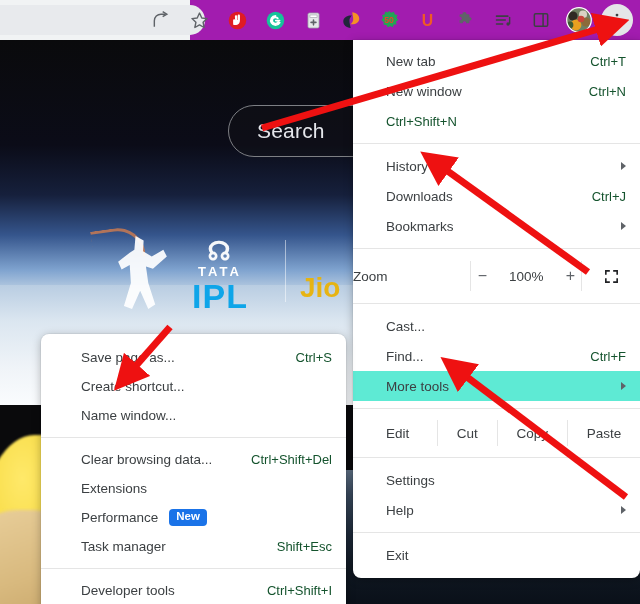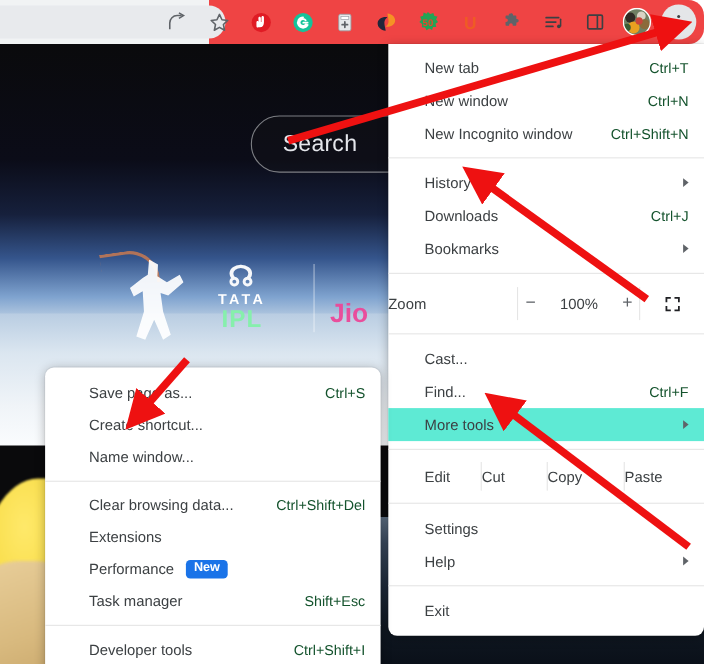--- a/index.html
+++ b/index.html
@@ -7,24 +7,23 @@
     width: 640px; height: 604px;
     overflow: hidden;
     font-family: "Liberation Sans", sans-serif;
     background: #ffffff;
   }
   #root { position: relative; width: 640px; height: 604px; overflow: hidden; background:#fff; }
 
   
   .toolbar {
     position: absolute; left: 0; top: 0; width: 640px; height: 40px;
-    background: #ef4444;
+    background: #a21caf;
     display: flex; align-items: center; justify-content: flex-end;
     padding-right: 4px;
-    border-radius: 14px;
   }
   .tb-icon {
     width: 32px; height: 32px; margin: 0 3px;
     display: flex; align-items: center; justify-content: center;
     border-radius: 50%;
     flex: 0 0 auto;
   }
   .tb-icon svg { display: block; }
   .omni-end {
     position:absolute; left:0; top:0; height:40px; width:190px;
@@ -84,32 +83,32 @@
     position: absolute; left: 228px; top: 65px; width: 240px; height: 52px;
     border: 1px solid #7d7f84; border-radius: 26px;
     background: rgba(20,20,24,.35);
     display: flex; align-items: center; padding-left: 28px;
   }
   .search-pill span { color:#e4e6eb; font-size: 21px; letter-spacing:.2px; }
 
   .ipl-block { position:absolute; left:155px; top:198px; width:130px; height:80px; text-align:center; }
   .ipl-tata-mark { font-size: 26px; color:#fff; font-weight:700; letter-spacing:2px; line-height:1; opacity:.95;}
   .ipl-tata { font-size: 13px; color:#fff; font-weight:700; letter-spacing:3px; line-height:1.2; }
-  .ipl-word { font-size: 22px; color:#86efac; font-weight:800; letter-spacing:1px; line-height:.95; }
+  .ipl-word { font-size: 34px; color:#0ea5e9; font-weight:800; letter-spacing:1px; line-height:.95; }
   .batsman {
     position:absolute; left:110px; top:196px; width:58px; height:76px;
     background:#fff; opacity:.92;
     clip-path: polygon(44% 0,58% 6%,57% 20%,72% 27%,92% 18%,98% 27%,74% 43%,62% 40%,66% 62%,78% 90%,66% 96%,52% 72%,38% 96%,24% 92%,36% 62%,34% 38%,20% 44%,14% 34%,34% 22%,42% 18%);
   }
   .bat {
     position:absolute; left:92px; top:188px; width:52px; height:32px;
     border-top: 3px solid #c87a52; border-right:3px solid #c87a52;
     border-radius: 0 28px 0 0; opacity:.85; transform:rotate(-8deg);
   }
-  .jio { position:absolute; left:300px; top:232px; font-size:24px; color:#ec4899; font-weight:600; opacity:.95;}
+  .jio { position:absolute; left:300px; top:232px; font-size:28px; color:#eab308; font-weight:600; opacity:.95;}
   .divider-v { position:absolute; left:285px; top:200px; width:1px; height:62px; background:rgba(255,255,255,.5); }
   .digital-in {
     position:absolute; left:108px; top:300px;
     font-size: 46px; font-weight: 800; color:#111; letter-spacing:-1px;
     font-family: "Liberation Sans", sans-serif;
   }
 
   
   .menu {
     position: absolute;
@@ -141,21 +140,21 @@
   .zoom-row .zdiv { width:1px; height:30px; background:#e5e5e5; }
   .zoom-row .zctrl { flex:1 1 auto; display:flex; align-items:center; justify-content:center; gap:14px; }
   .zoom-row .zbtn { color:#5f6368; font-size:16px; width:22px; text-align:center; }
   .zoom-row .zval { font-size:13.5px; color:#3c4043; min-width:38px; text-align:center;}
   .zoom-row .zfull { width: 58px; display:flex; align-items:center; justify-content:center; }
 
   
   .edit-row { display:flex; align-items:center; height: 34px; }
   .edit-row .el { width: 84px; padding-left: 33px; }
   .edit-row .ediv { width:1px; height:26px; background:#e5e5e5; }
-  .edit-row .eb { flex:1 1 auto; }
+  .edit-row .eb { flex:1 1 auto; text-align:center; }
 
   
   .sub-menu { left: 41px; top: 334px; width: 305px; padding: 9px 0 10px; }
   .sub-menu .mi { padding-left: 40px; height: 29px; }
   .sub-menu .mi .accel { padding-left: 10px; }
   .badge-new {
     display:inline-block; background:#1a73e8; color:#fff;
     font-size: 11.5px; font-weight: 700; border-radius: 4px;
     padding: 2px 7px 3px; margin-left: 11px; line-height:1;
   }
@@ -294,21 +293,20 @@
 
     <div class="mi">
       <span class="label">New tab</span>
       <span class="accel">Ctrl+T</span>
     </div>
     <div class="mi">
       <span class="label">New window</span>
       <span class="accel">Ctrl+N</span>
     </div>
     <div class="mi">
-      <span class="label">New Incognito window</span>
       <span class="accel">Ctrl+Shift+N</span>
     </div>
 
     <div class="sep"></div>
 
     <div class="mi">
       <span class="label">History</span>
       <span class="arrow"></span>
     </div>
     <div class="mi">

